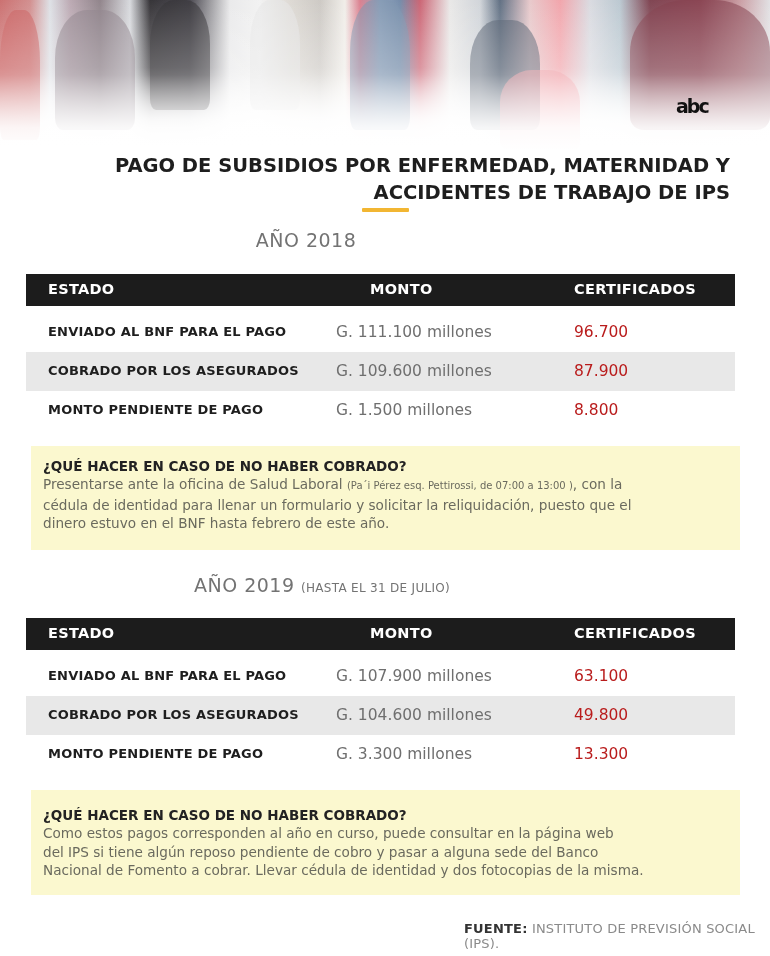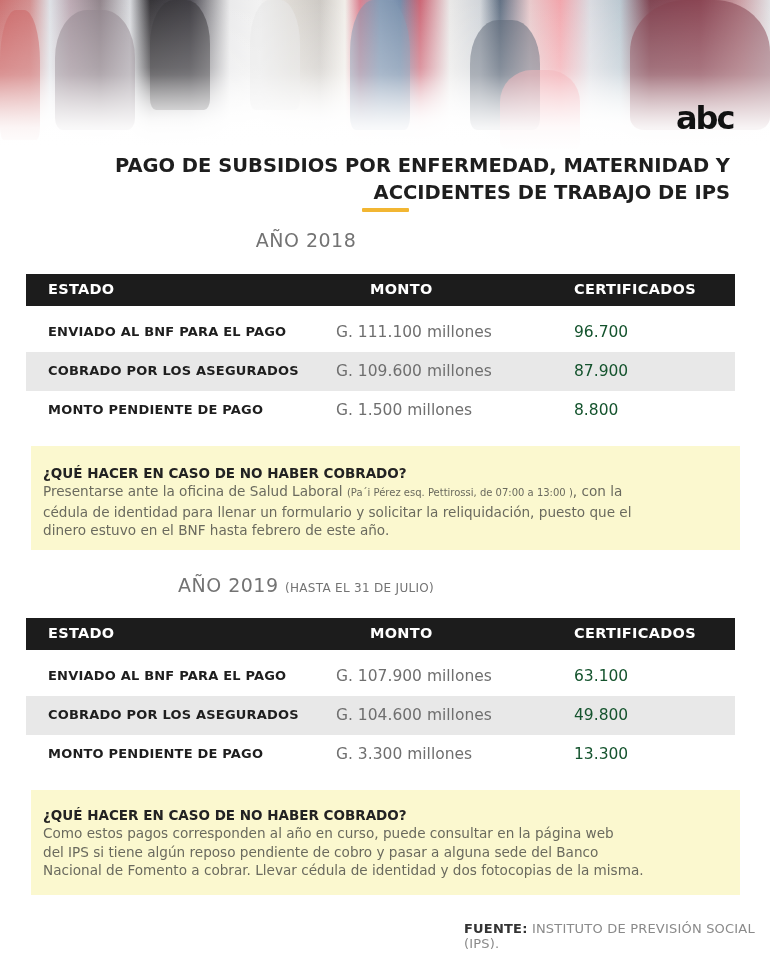--- a/index.html
+++ b/index.html
@@ -7,22 +7,22 @@
   body { font-family: "DejaVu Sans", "Liberation Sans", sans-serif; color: #1a1a1a; position: relative; }
 
   .hero {
     position: absolute; left: 0; top: 0; width: 770px; height: 150px; overflow: hidden;
     background:
       linear-gradient(to bottom, rgba(255,255,255,0) 0%, rgba(255,255,255,0.15) 45%, rgba(255,255,255,0.85) 80%, #ffffff 100%),
       linear-gradient(90deg, #c96a6a 0px, #d08a8a 30px, #dcdfe4 50px, #b9a6b0 70px, #8c7f86 100px, #d6d8dc 130px, #2c2a2e 150px, #44424a 190px, #e9e9ea 230px, #f1f1f1 260px, #dcd8d2 290px, #cbc7c2 320px, #f0ede8 345px, #d97a8a 360px, #8da1bb 380px, #6f87a6 400px, #c95e6e 420px, #e8e7e6 450px, #cfd3d8 480px, #5a6a7e 500px, #e7c7c9 530px, #f1a1a8 560px, #d8d9df 590px, #b8c6cf 620px, #7a3c4a 650px, #8e4453 700px, #c89aa0 740px, #e0dfe2 770px);
   }
   .hero .blob { position: absolute; border-radius: 40% 40% 10% 10%; opacity: 0.55; }
   .logo {
-    position: absolute; left: 676px; top: 106px; width: 70px; height: 24px;
-    font-family: "DejaVu Sans", sans-serif; font-weight: bold; font-size: 32px; line-height: 24px;
+    position: absolute; left: 676px; top: 94px; width: 70px; height: 24px;
+    font-family: "DejaVu Sans", sans-serif; font-weight: bold; font-size: 19px; line-height: 24px;
     color: #111; letter-spacing: -2px;
   }
 
   .title {
     position: absolute; left: 40px; top: 152px; width: 690px; text-align: right;
     font-size: 19.5px; font-weight: bold; line-height: 27px; color: #1e1e1e; letter-spacing: 0px;
   }
   .title-rule { position: absolute; left: 362px; top: 208px; width: 47px; height: 4px; background: #f2b632; border-radius: 1px; }
 
   .year {
@@ -35,27 +35,27 @@
   .thead {
     height: 32px; background: #1c1c1c; color: #ffffff; position: relative;
     font-size: 14.5px; font-weight: bold; letter-spacing: 0.3px;
   }
   .thead span { position: absolute; top: 7px; }
   .row { position: relative; height: 39px; font-size: 13.5px; }
   .row.alt { background: #e8e8e8; }
   .row span { position: absolute; top: 11px; }
   .c1 { left: 22px; font-weight: bold; font-size: 13px; color: #1e1e1e; letter-spacing: 0.2px; }
   .c2 { left: 310px; color: #6f6f6f; font-size: 15.5px; top: 10px !important; }
-  .c3 { left: 548px; color: #14532d; font-size: 15.5px; top: 10px !important; }
+  .c3 { left: 548px; color: #b91c1c; font-size: 15.5px; top: 10px !important; }
   .h1c { left: 22px; }
   .h2c { left: 344px; }
   .h3c { left: 548px; }
 
   .infobox {
-    position: absolute; left: 31px; width: 709px; background: #fbf8cf; padding: 19px 12px 0 12px;
+    position: absolute; left: 31px; width: 709px; background: #fbf8cf; padding: 12px 12px 0 12px;
   }
   .infobox .q { font-size: 13.5px; font-weight: bold; color: #222; line-height: 17px; }
   .infobox .p { font-size: 13.6px; color: #6a6a5e; line-height: 18.5px; }
   .infobox .small { font-size: 10px; margin-top: 14px; }
 
   .source { position: absolute; left: 464px; top: 921px; font-size: 13px; color: #8a8a8a; letter-spacing: 0.2px; }
   .source b { color: #333; }
 </style>
 </head>
 <body>
@@ -107,21 +107,21 @@
   </div>
 </div>
 
 <div class="infobox" style="top:446px;height:104px;">
   <div class="q">¿QUÉ HACER EN CASO DE NO HABER COBRADO?</div>
   <div class="p"><span>Presentarse ante la oficina de Salud Laboral </span><span class="small">(Pa´i Pérez esq. Pettirossi, de 07:00 a 13:00 )</span><span>, con la</span></div>
   <div class="p">cédula de identidad para llenar un formulario y solicitar la reliquidación, puesto que el</div>
   <div class="p">dinero estuvo en el BNF hasta febrero de este año.</div>
 </div>
 
-<div class="year" style="top:574px;">
+<div class="year" style="top:574px;margin-left:16px;">
   <span>AÑO 2019</span>
   <span class="note">(HASTA EL 31 DE JULIO)</span>
 </div>
 
 <div class="table" style="top:618px;">
   <div class="thead">
     <span class="h1c">ESTADO</span>
     <span class="h2c">MONTO</span>
     <span class="h3c">CERTIFICADOS</span>
   </div>

